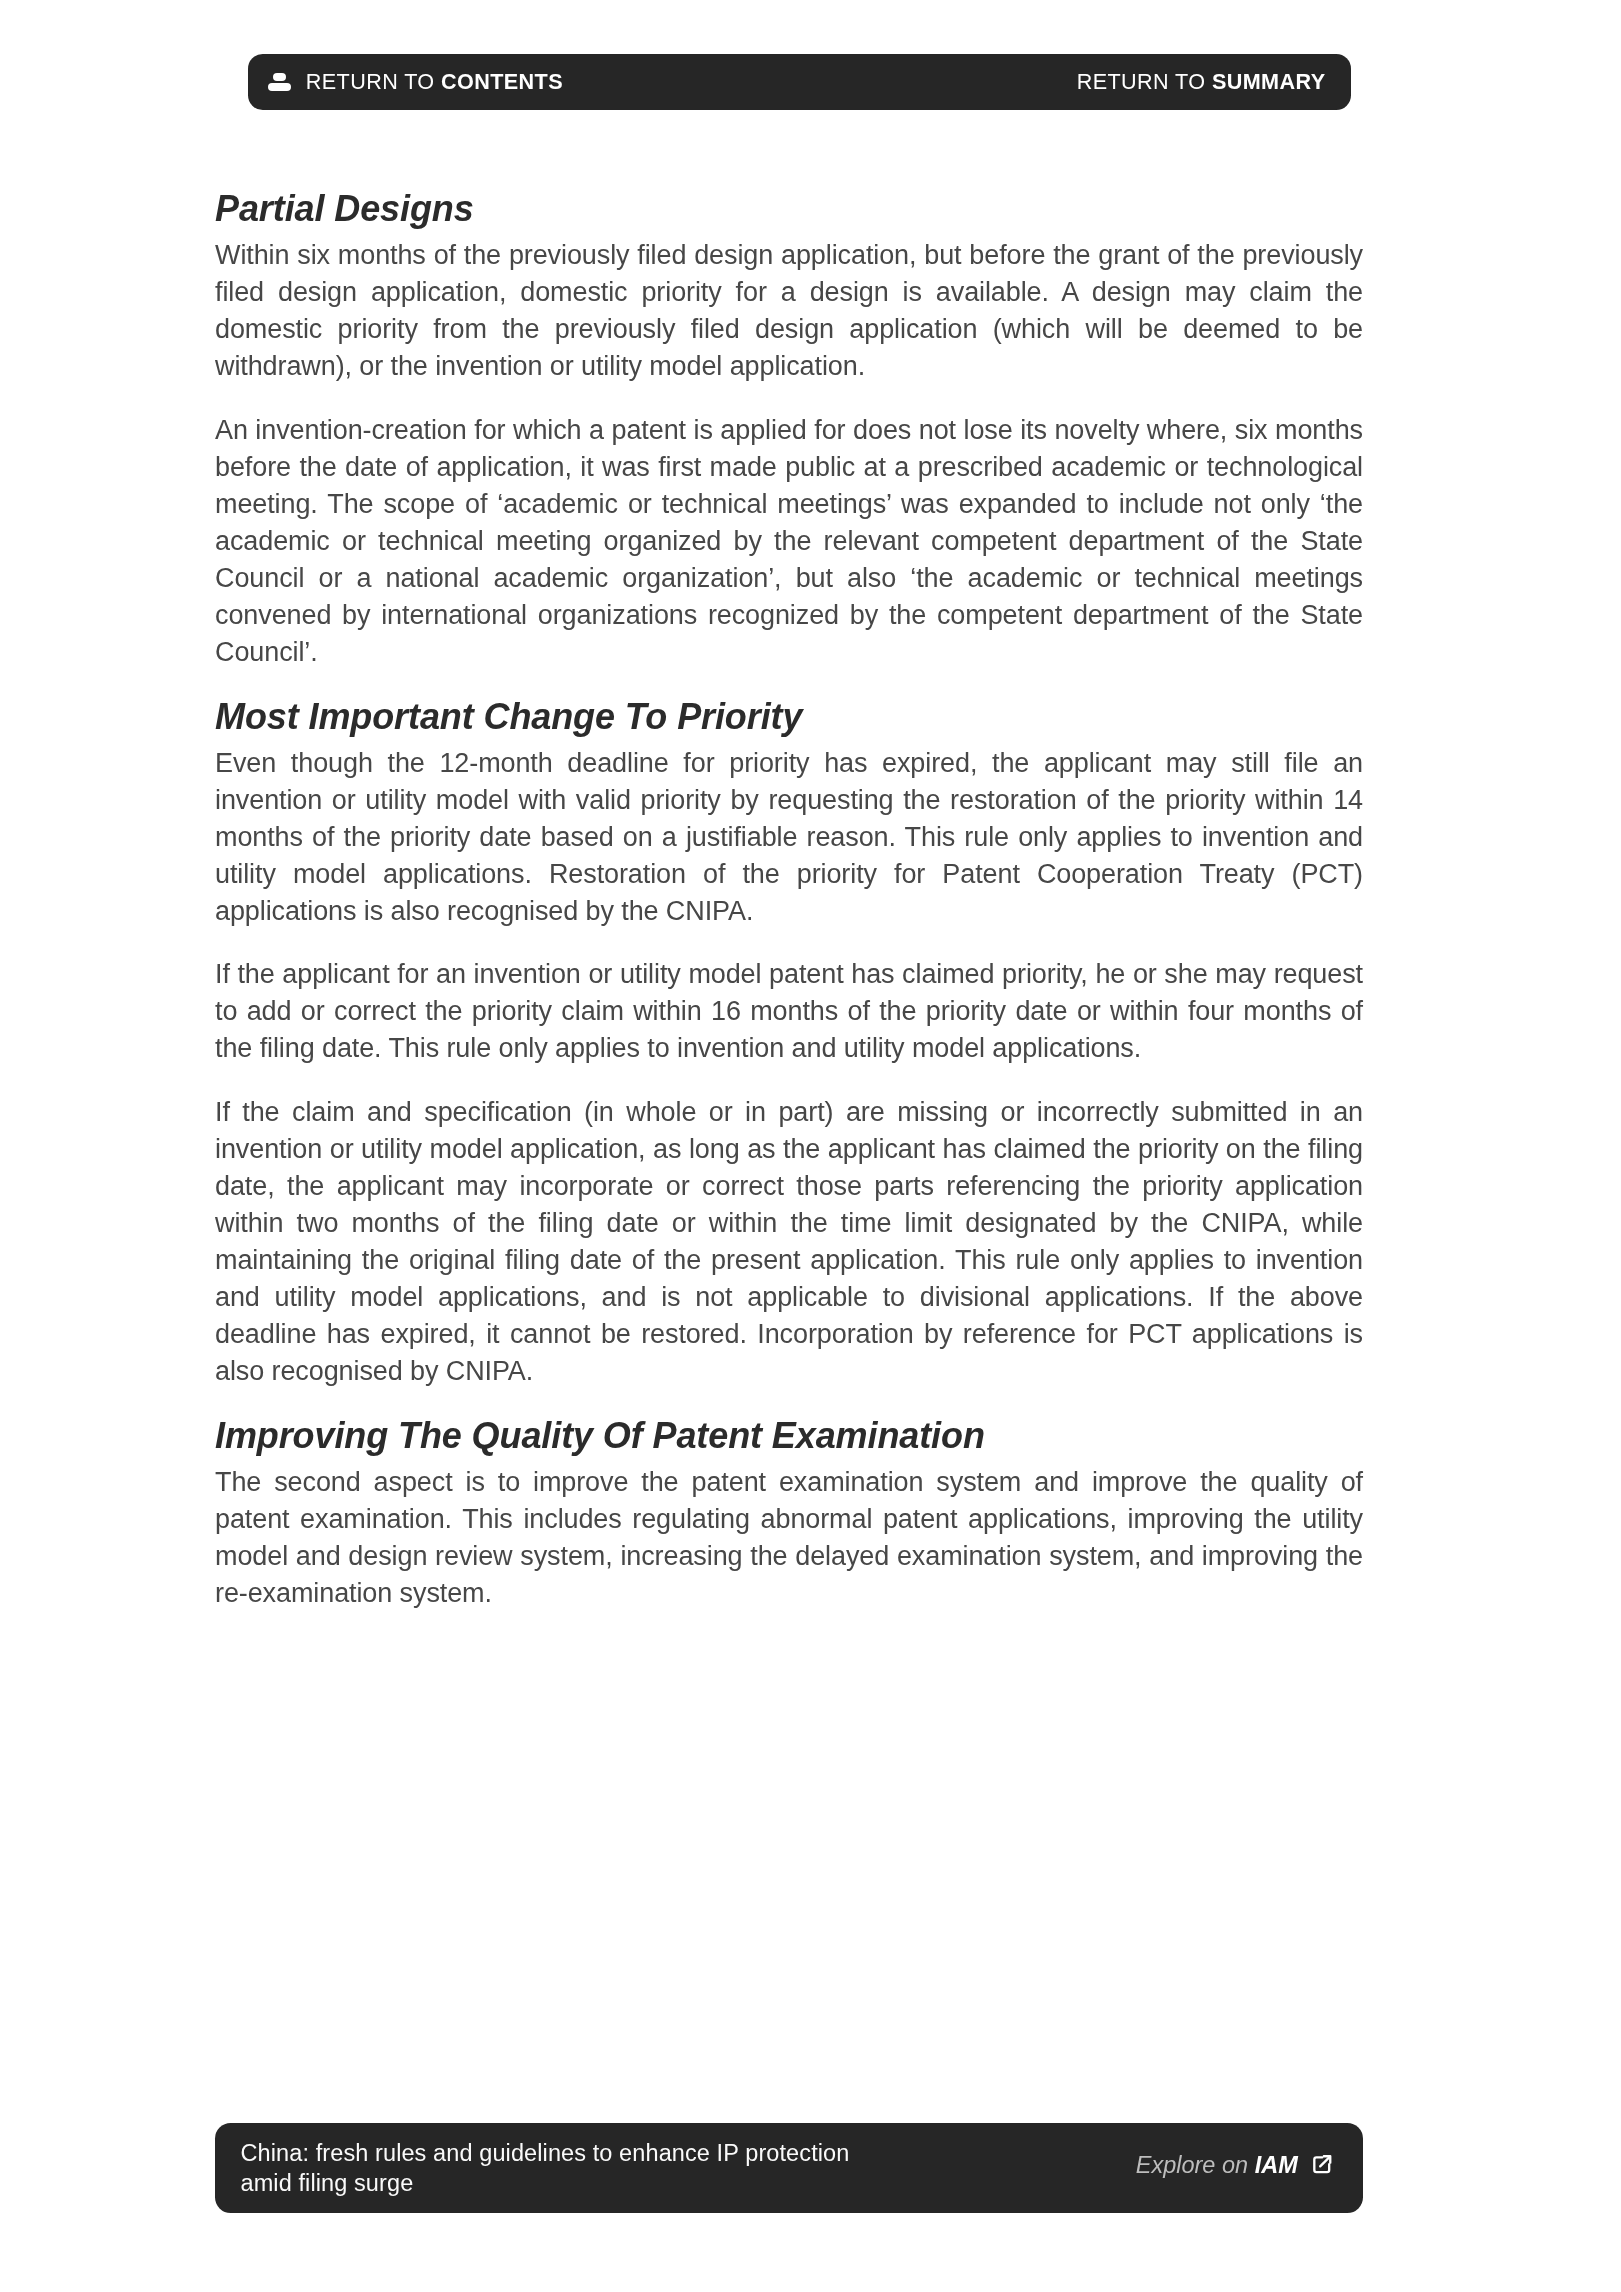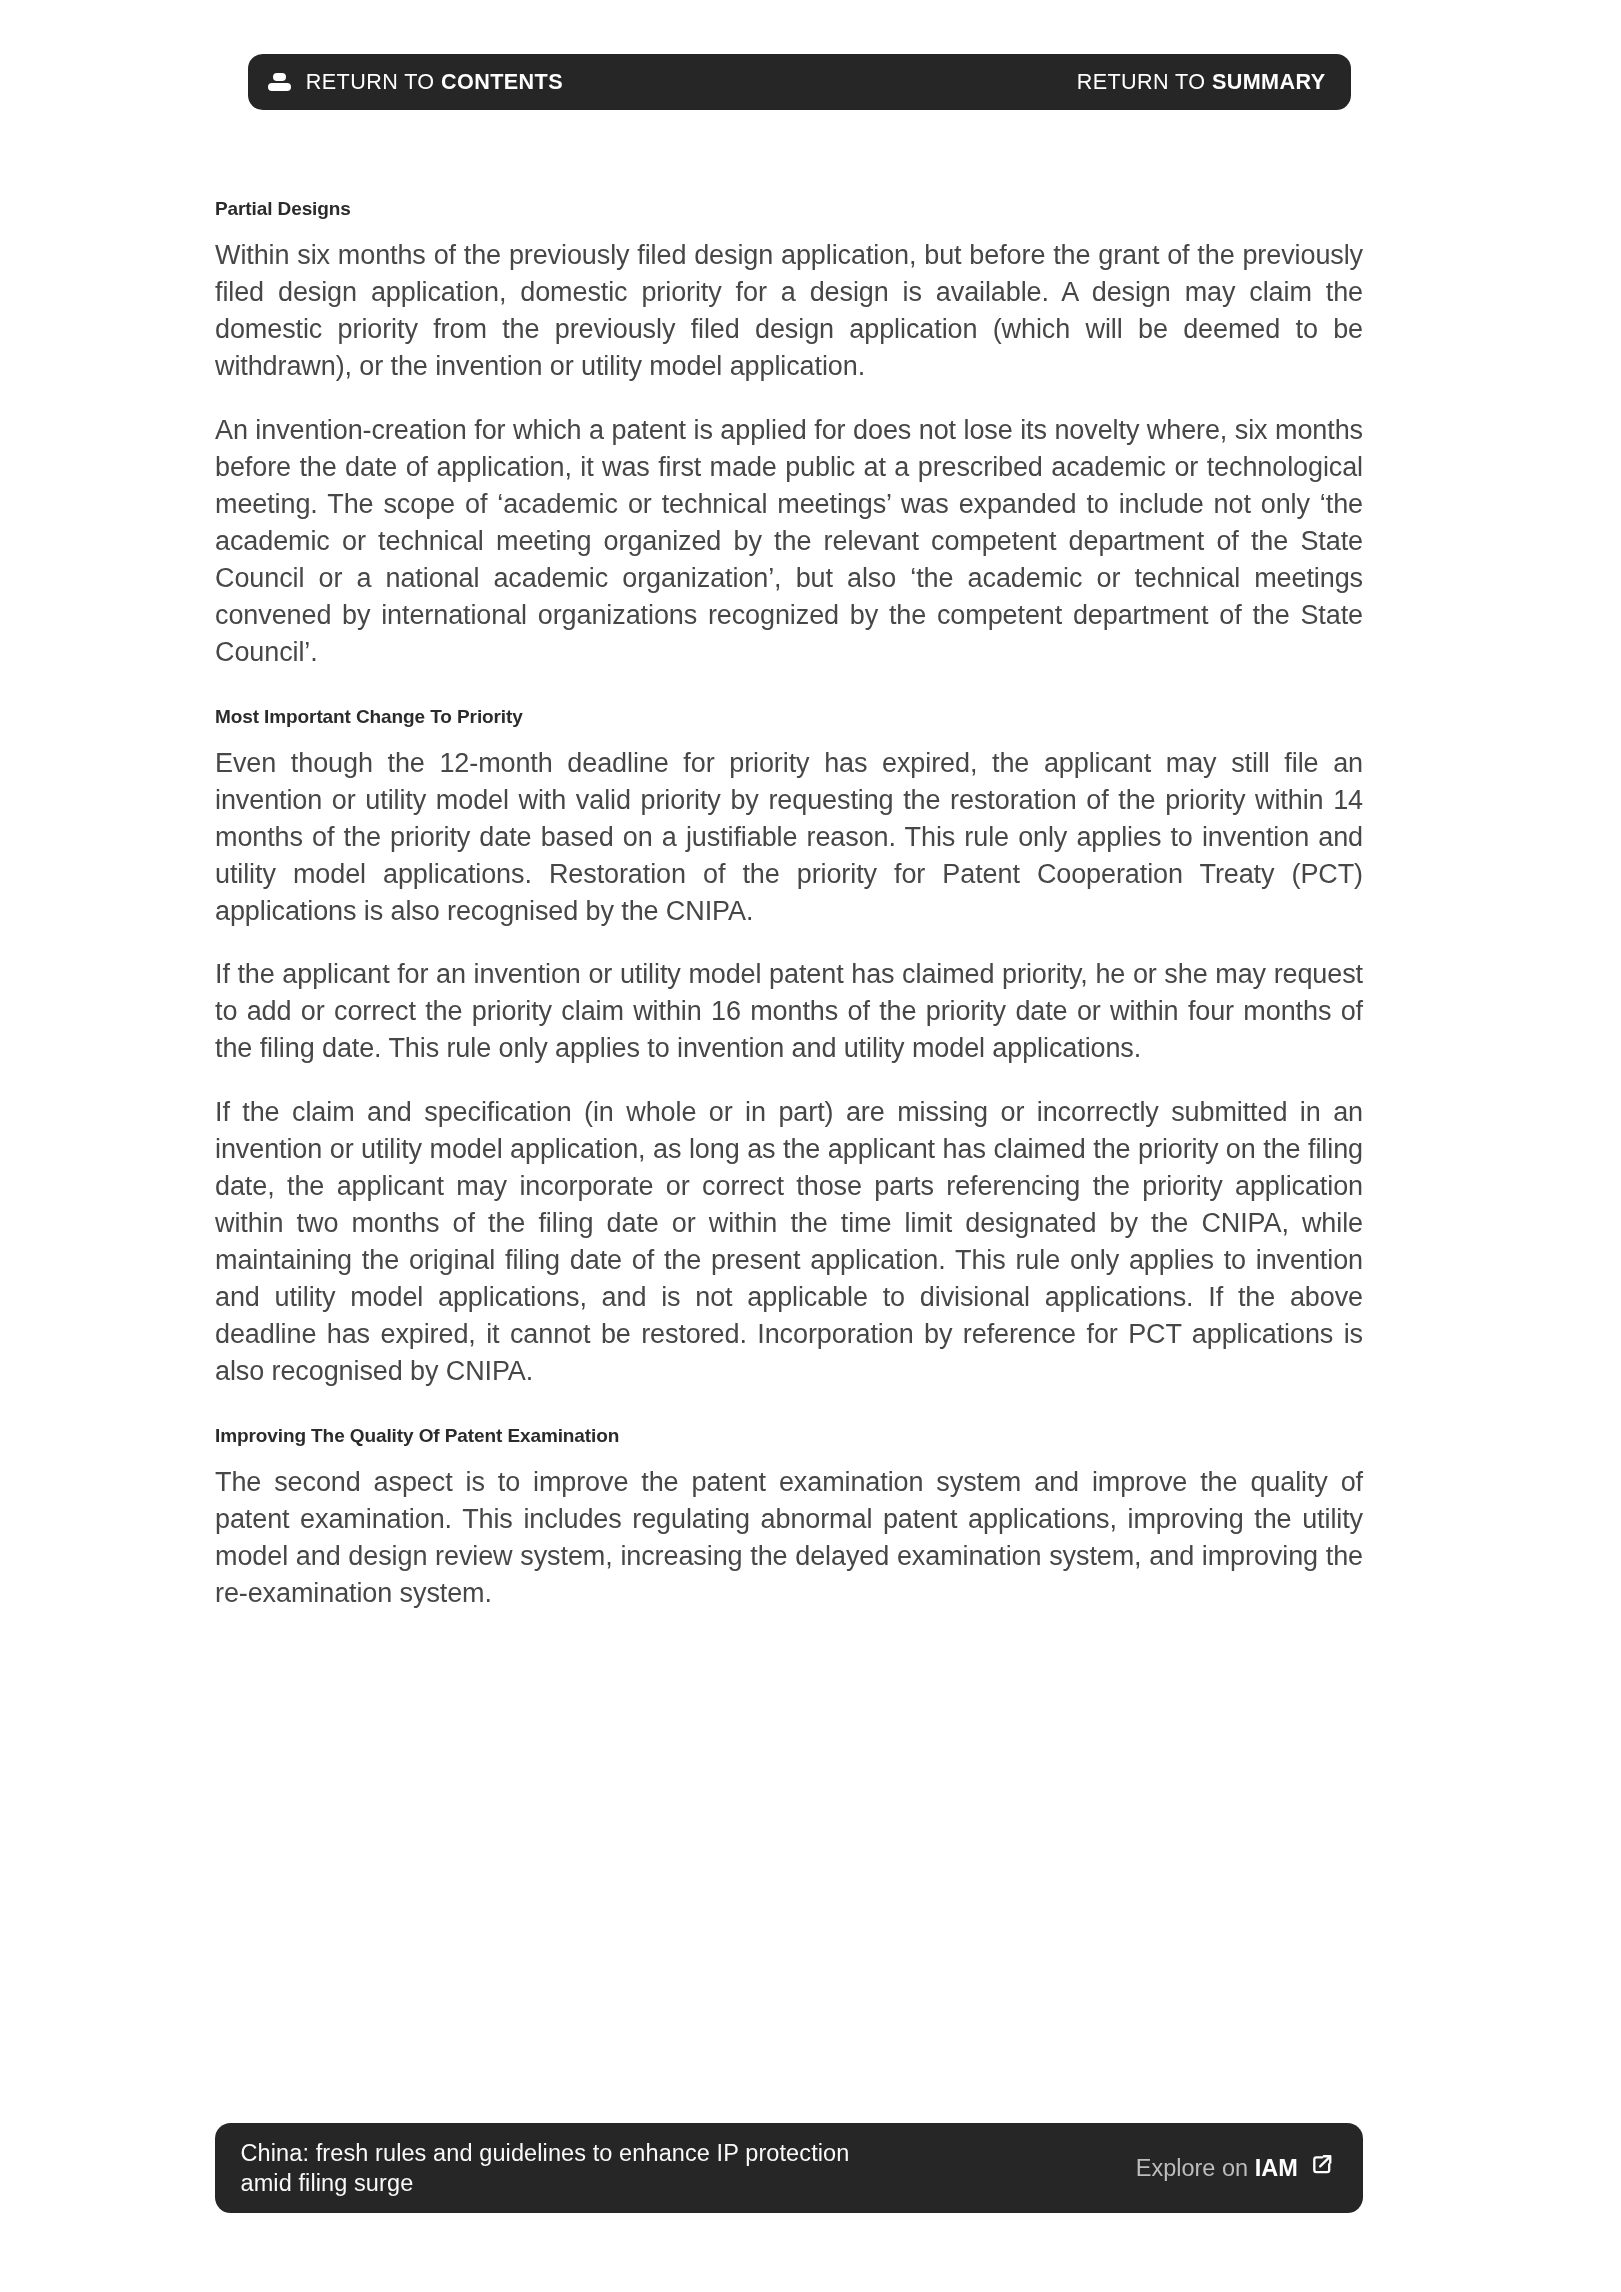--- a/index.html
+++ b/index.html
@@ -66,25 +66,26 @@
   }
   .article p{
     margin:0 0 26.5px 0;
     font-size:27px;
     line-height:37px;
     text-align:justify;
     letter-spacing:-0.1px;
   }
   .article h3{
     margin:27.4px 0 9.8px 0;
-    font-size:19px;
+    font-size:36px;
     line-height:37px;
     font-weight:700;
     color:var(--head-text);
     letter-spacing:-0.1px;
+    font-style:italic;
   }
 
   
   .bottombar{
     position:absolute;
     left:215px; top:2105px;
     width:1148px; height:90px;
     background:var(--bar);
     border-radius:15.7px;
     display:flex;
@@ -94,27 +95,27 @@
     margin-top:18px;
   }
   .footer-title{
     color:#fafafa;
     font-size:23.5px;
     line-height:30px;
     letter-spacing:0.1px;
   }
   .explore{
     display:flex;
-    align-items:center;
     gap:10.8px;
     font-size:23.5px;
     color:#bdbdbd;
     text-decoration:none;
     cursor:pointer;
     white-space:nowrap;
+    font-style:italic;
   }
   .explore b{color:#ffffff;font-weight:700;}
   .ext-icon{display:inline-block;}
 </style>
 </head>
 <body>
 
 <div class="page">
 
   <header class="topbar">

